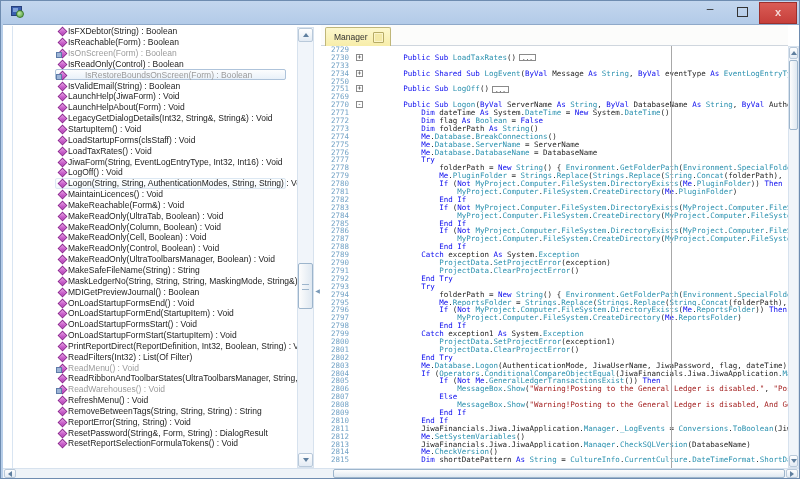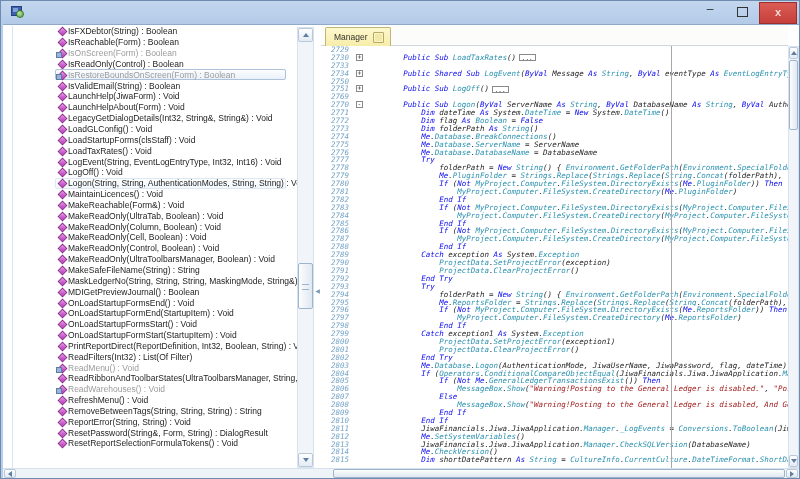--- a/index.html
+++ b/index.html
@@ -23,21 +23,21 @@
   #btn-close{right:2px;top:1px;width:36px;height:20px;background:linear-gradient(#da5c55,#c63f3b);
     border:1px solid #9c2f2c;color:#f6d8d6;font-size:11px;line-height:19px;font-weight:bold;}
   
   #content{position:absolute;left:2px;top:23px;width:796px;height:454px;background:#ffffff;
     border-top:1px solid #8fa9c9;}
   
   #member-list{position:absolute;left:0;top:1px;width:294px;height:442px;overflow:hidden;background:#fff;}
   #member-list .treeline{position:absolute;left:9px;top:0;bottom:0;width:0;border-left:1px solid #d9e5f2;}
   .m-row{position:relative;height:10.85px;padding-left:52px;box-sizing:border-box;}
   .m-box{position:relative;display:flex;align-items:center;height:10.85px;margin-right:11px;border-radius:2px;border:1px solid transparent;box-sizing:border-box;}
-  .m-row.selected .m-box{border-color:#aec3da;background:linear-gradient(#fcfdfe,#e9f1f9);}
+  .m-row.selected .m-box{border-color:#aec3da;background:linear-gradient(#fcfdfe,#e9f1f9);gap:17px;}
   .m-row.hover .m-box{border-color:#dce8f3;background:linear-gradient(#fdfefe,#f3f8fc);}
   .m-icon{position:relative;width:12px;height:10px;flex:0 0 12px;}
   .m-icon .dia{position:absolute;left:3px;top:2px;width:5px;height:5px;transform:rotate(45deg);
     background:linear-gradient(135deg,#e79ae4,#b335b8);border:1px solid #8d2490;}
   .m-icon .lock{position:absolute;left:0;bottom:0;width:4px;height:4px;background:#9db4d6;border:1px solid #5d7ba8;display:none;}
   .m-row.dimmed .m-icon .lock{display:block;}
   .m-label{font-size:8.5px;color:#1d1d1d;white-space:nowrap;line-height:10px;}
   .m-row.dimmed .m-label{color:#9b9b9b;}
   
   .sb-track-v{position:absolute;background:#f1f5fa;border:1px solid #d7e2ee;box-sizing:border-box;}
@@ -70,21 +70,21 @@
   #hscroll-thumb{left:330px;top:444px;width:452px;height:9px;}
   
   #editor{position:absolute;left:318px;top:0px;width:467px;height:443px;background:#fff;overflow:hidden;}
   #tabbar{position:absolute;left:0;top:0;width:100%;height:20px;background:#fcfcfb;border-bottom:1px solid #cfd6de;}
   #tab-manager{position:absolute;left:4px;top:2px;height:18px;display:flex;align-items:center;gap:5px;
     padding:0 6px 0 8px;background:linear-gradient(#fdf8ce,#f7eda9);border:1px solid #bfb679;border-bottom:none;
     border-radius:2px 2px 0 0;font-size:8.5px;color:#333;}
   #tab-manager .tab-ico{width:9px;height:9px;background:#f3e9a6;border:1px solid #b6ab66;border-radius:1px;
     box-shadow:inset 0 0 0 1px #fbf4c8;}
   #code-area{position:absolute;left:0;top:21px;width:467px;height:422px;overflow:hidden;
-    font-family:"DejaVu Sans Mono", monospace;font-size:7.5px;font-style:italic;}
+    font-family:"DejaVu Sans Mono", monospace;font-size:7.5px;}
   .code-line{display:flex;height:7.9px;line-height:7.9px;white-space:pre;}
   .ln{flex:0 0 28px;text-align:right;padding-right:3px;color:#74a3c6;}
   .fold{flex:0 0 15px;position:relative;}
   .fold .fbox{position:absolute;left:4px;top:0px;width:7px;height:7px;background:#fff;border:1px solid #8a8a8a;
     box-sizing:border-box;font-size:6.5px;line-height:5px;text-align:center;color:#333;z-index:2;}
   #outline-guide{position:absolute;left:350px;top:21px;bottom:0;width:0;border-left:1px solid #a8a8a8;z-index:1;}
   .src{flex:1;overflow:hidden;}
   .tk-k{color:#0b0bee;}
   .tk-t{color:#2b91af;}
   .tk-d{color:#1e1e1e;}
@@ -194,21 +194,21 @@
       </span>
       <span class="m-label">LegacyGetDialogDetails(Int32, String&amp;, String&amp;) : Void</span>
     </div>
   </div>
 
   <div class="m-row">
     <div class="m-box">
       <span class="m-icon">
         <span class="dia"></span>
       </span>
-      <span class="m-label">LoadGLConfig() : Void</span>
+      <span class="m-label">StartupItem() : Void</span>
     </div>
   </div>
 
   <div class="m-row">
     <div class="m-box">
       <span class="m-icon">
         <span class="dia"></span>
       </span>
       <span class="m-label">LoadStartupForms(clsStaff) : Void</span>
     </div>
@@ -221,21 +221,21 @@
       </span>
       <span class="m-label">LoadTaxRates() : Void</span>
     </div>
   </div>
 
   <div class="m-row">
     <div class="m-box">
       <span class="m-icon">
         <span class="dia"></span>
       </span>
-      <span class="m-label">LogEvent(String, EventLogEntryType, Int32, Int16) : Void</span>
+      <span class="m-label">JiwaForm(String, EventLogEntryType, Int32, Int16) : Void</span>
     </div>
   </div>
 
   <div class="m-row">
     <div class="m-box">
       <span class="m-icon">
         <span class="dia"></span>
       </span>
       <span class="m-label">LogOff() : Void</span>
     </div>

